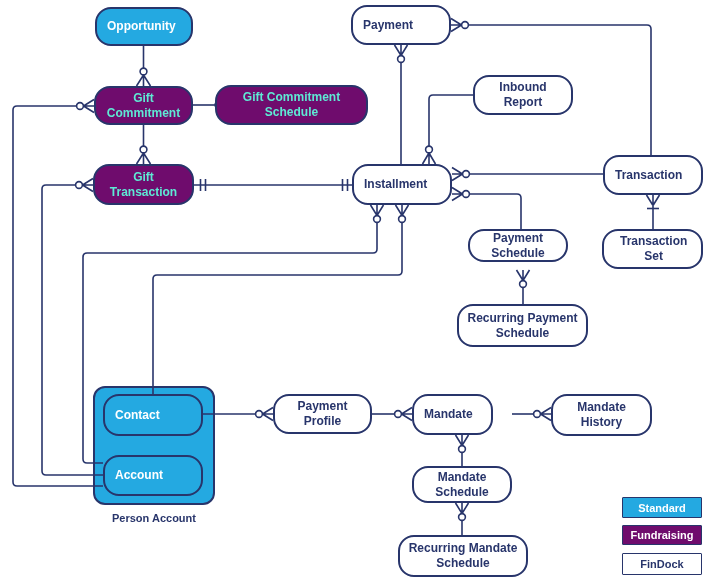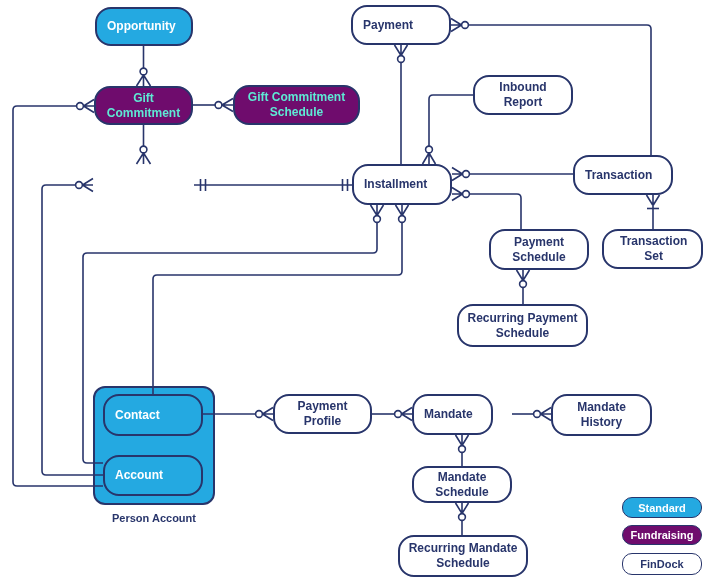--- a/index.html
+++ b/index.html
@@ -29,21 +29,21 @@
   .group{
     position:absolute;z-index:1;background:var(--c-standard);
     border:2px solid var(--c-line);border-radius:12px;
   }
   .group-label{
     position:absolute;z-index:3;color:var(--c-line);font-weight:600;font-size:11px;
     text-align:center;
   }
   .legend-item{
     position:absolute;z-index:3;display:flex;align-items:center;justify-content:center;
-    border:1.6px solid var(--c-line);border-radius:10px;font-size:11px;
+    border:1.6px solid var(--c-line);border-radius:1px;font-size:11px;
   }
   .legend-item.standard{background:var(--c-standard);color:#fff;font-weight:bold}
   .legend-item.fundraising{background:var(--c-fundraising);color:#fff;font-weight:bold}
   .legend-item.findock{background:#fff;color:var(--c-line);font-weight:600}
 </style>
 </head>
 <body>
 
 <div class="canvas">
 
@@ -173,46 +173,49 @@
   </svg>
 
   <div class="node standard" style="left:95px;top:7px;width:98px;height:39px">
     <span>Opportunity</span>
     </div>
 
   <div class="node fundraising" style="left:94px;top:86px;width:99px;height:39px">
     <span>Gift Commitment</span>
     </div>
 
-  <div class="node fundraising" style="left:233px;top:85px;width:127px;height:40px">
+  <div class="node fundraising" style="left:215px;top:85px;width:153px;height:40px">
     <span>Gift Commitment Schedule</span>
     </div>
 
+  <div class="node fundraising" style="left:93px;top:164px;width:101px;height:41px">
+    <span>Gift Transaction</span>
+    </div>
 
   <div class="node findock" style="left:351px;top:5px;width:100px;height:40px">
     <span>Payment</span>
     </div>
 
   <div class="node findock" style="left:473px;top:75px;width:100px;height:40px">
     <span>Inbound Report</span>
     </div>
 
   <div class="node findock" style="left:352px;top:164px;width:100px;height:41px">
     <span>Installment</span>
     </div>
 
-  <div class="node findock" style="left:573px;top:155px;width:100px;height:40px">
+  <div class="node findock" style="left:603px;top:155px;width:100px;height:40px">
     <span>Transaction</span>
     </div>
 
   <div class="node findock" style="left:602px;top:229px;width:101px;height:40px;padding:10px 16px">
     <span>Transaction Set</span>
     </div>
 
-  <div class="node findock" style="left:489px;top:229px;width:100px;height:41px">
+  <div class="node findock" style="left:468px;top:229px;width:100px;height:33px">
     <span>Payment Schedule</span>
     </div>
 
   <div class="node findock" style="left:457px;top:304px;width:131px;height:43px;padding:2px 0">
     <span>Recurring Payment Schedule</span>
     </div>
 
   <div class="node standard" style="left:103px;top:394px;width:100px;height:42px">
     <span>Contact</span>
     </div>

